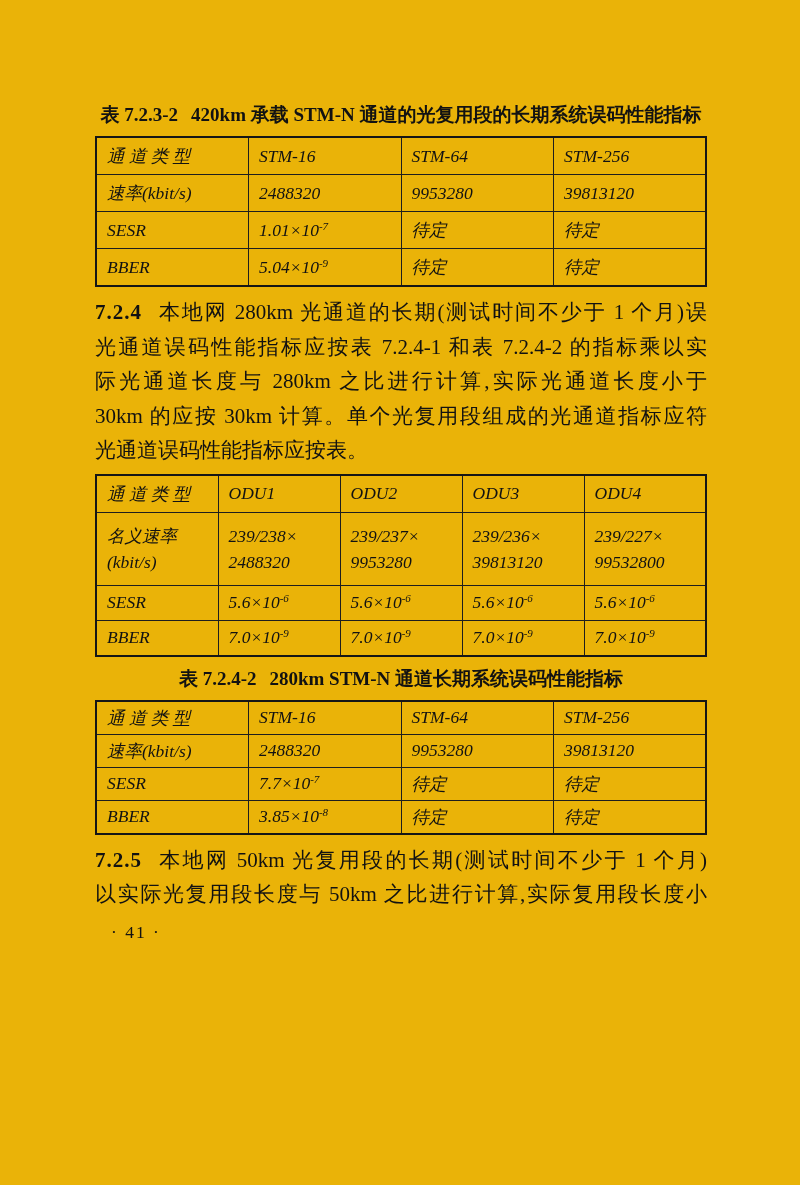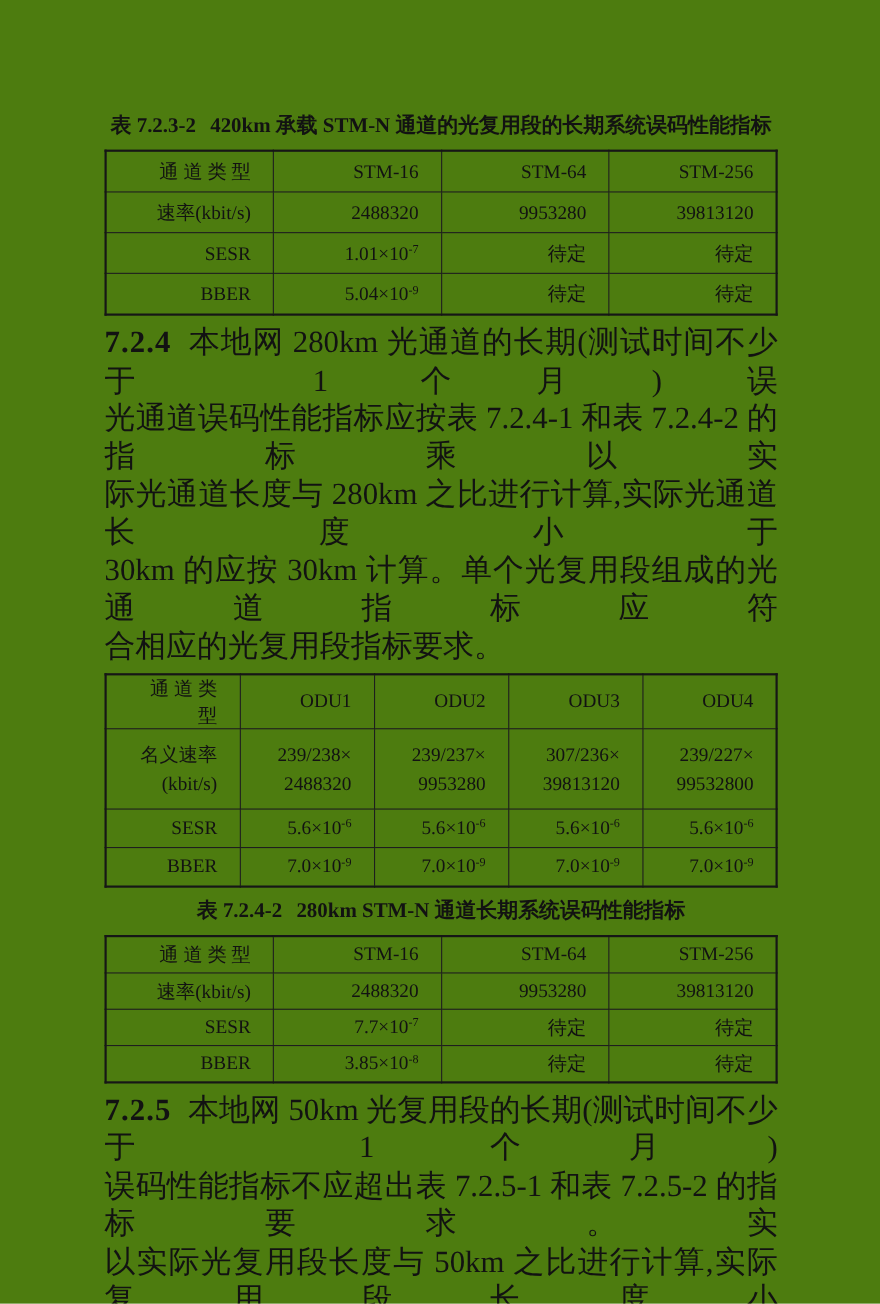--- a/index.html
+++ b/index.html
@@ -12,59 +12,60 @@
     height: 1185px;
     font-family: "Liberation Serif", "DejaVu Serif", serif;
     color: #121212;
     overflow: hidden;
   }
   .page {
     box-sizing: border-box;
     width: 800px;
     height: 1185px;
     padding: 103px 93px 0 95px;
-    background: #4d7c0f;
+    background: #eab308;
   }
   .tbl-caption {
     text-align: center;
     font-weight: bold;
     font-size: 19px;
     line-height: 24px;
     margin: 0 0 9px 0;
     white-space: nowrap;
   }
   .tbl-caption .cap-label { margin-right: 13px; }
   table.tbl {
     width: 100%;
     border-collapse: collapse;
     table-layout: fixed;
     border: 2.5px solid #161616;
   }
   table.tbl td {
     border: 1.6px solid #1e1e1e;
-    text-align: right;
+    text-align: left;
     vertical-align: middle;
     font-size: 17.5px;
-    padding: 0 20px;
+    padding: 0 10px;
     overflow: hidden;
+    font-style: italic;
   }
   table.t1 td { height: 36px; }
   table.t3 td { height: 32px; }
   table.t2 td.h-row { height: 36px; }
   table.t2 td.big-row { height: 72px; }
   table.t2 td.s-row { height: 34px; }
   .two-line div { line-height: 26px; }
   sup {
     font-size: 11px;
     line-height: 0;
     vertical-align: 6px;
   }
   .para {
     margin: 8px 0 6px 0;
-    font-size: 28px;
+    font-size: 21px;
   }
   .pline {
     line-height: 34.5px;
     text-align: justify;
     text-align-last: justify;
   }
   .pline.last { text-align-last: left; }
   .sec-num {
     font-weight: bold;
     letter-spacing: 1px;
@@ -120,21 +121,21 @@
       <td>待定</td>
     </tr>
   </tbody>
     </table>
 
   <div class="para">
     <div class="pline"><span class="sec-num">7.2.4</span><span>本地网 280km 光通道的长期(测试时间不少于 1 个月)误</span></div>
     <div class="pline">光通道误码性能指标应按表 7.2.4-1 和表 7.2.4-2 的指标乘以实</div>
     <div class="pline">际光通道长度与 280km 之比进行计算,实际光通道长度小于</div>
     <div class="pline">30km 的应按 30km 计算。单个光复用段组成的光通道指标应符</div>
-    <div class="pline last">合相应的光复用段指标要求。</div>
+    <div class="pline last">光通道误码性能指标应按表。</div>
   </div>
 
 
   <table class="tbl t2">
     <colgroup>
         <col style="width:20%">
         <col style="width:20%">
         <col style="width:20%">
         <col style="width:20%">
         <col style="width:20%">
@@ -154,21 +155,21 @@
       </td>
       <td class="big-row two-line">
         <div>239/238×</div>
         <div>2488320</div>
       </td>
       <td class="big-row two-line">
         <div>239/237×</div>
         <div>9953280</div>
       </td>
       <td class="big-row two-line">
-        <div>307/236×</div>
+        <div>239/236×</div>
         <div>39813120</div>
       </td>
       <td class="big-row two-line">
         <div>239/227×</div>
         <div>99532800</div>
       </td>
     </tr>
     <tr>
       <td class="s-row">SESR</td>
       <td class="s-row"><span>5.6×10</span><sup>-6</sup></td>
@@ -222,20 +223,18 @@
       <td>BBER</td>
       <td><span>3.85×10</span><sup>-8</sup></td>
       <td>待定</td>
       <td>待定</td>
     </tr>
   </tbody>
     </table>
 
   <div class="para">
     <div class="pline"><span class="sec-num">7.2.5</span><span>本地网 50km 光复用段的长期(测试时间不少于 1 个月)</span></div>
-    <div class="pline">误码性能指标不应超出表 7.2.5-1 和表 7.2.5-2 的指标要求。实</div>
     <div class="pline">以实际光复用段长度与 50km 之比进行计算,实际复用段长度小</div>
-    <div class="pline last">于 30km 的应按 30km 计算。</div>
   </div>
 
   <div class="page-number">· 41 ·</div>
 
 </div>
 
 </body></html>

